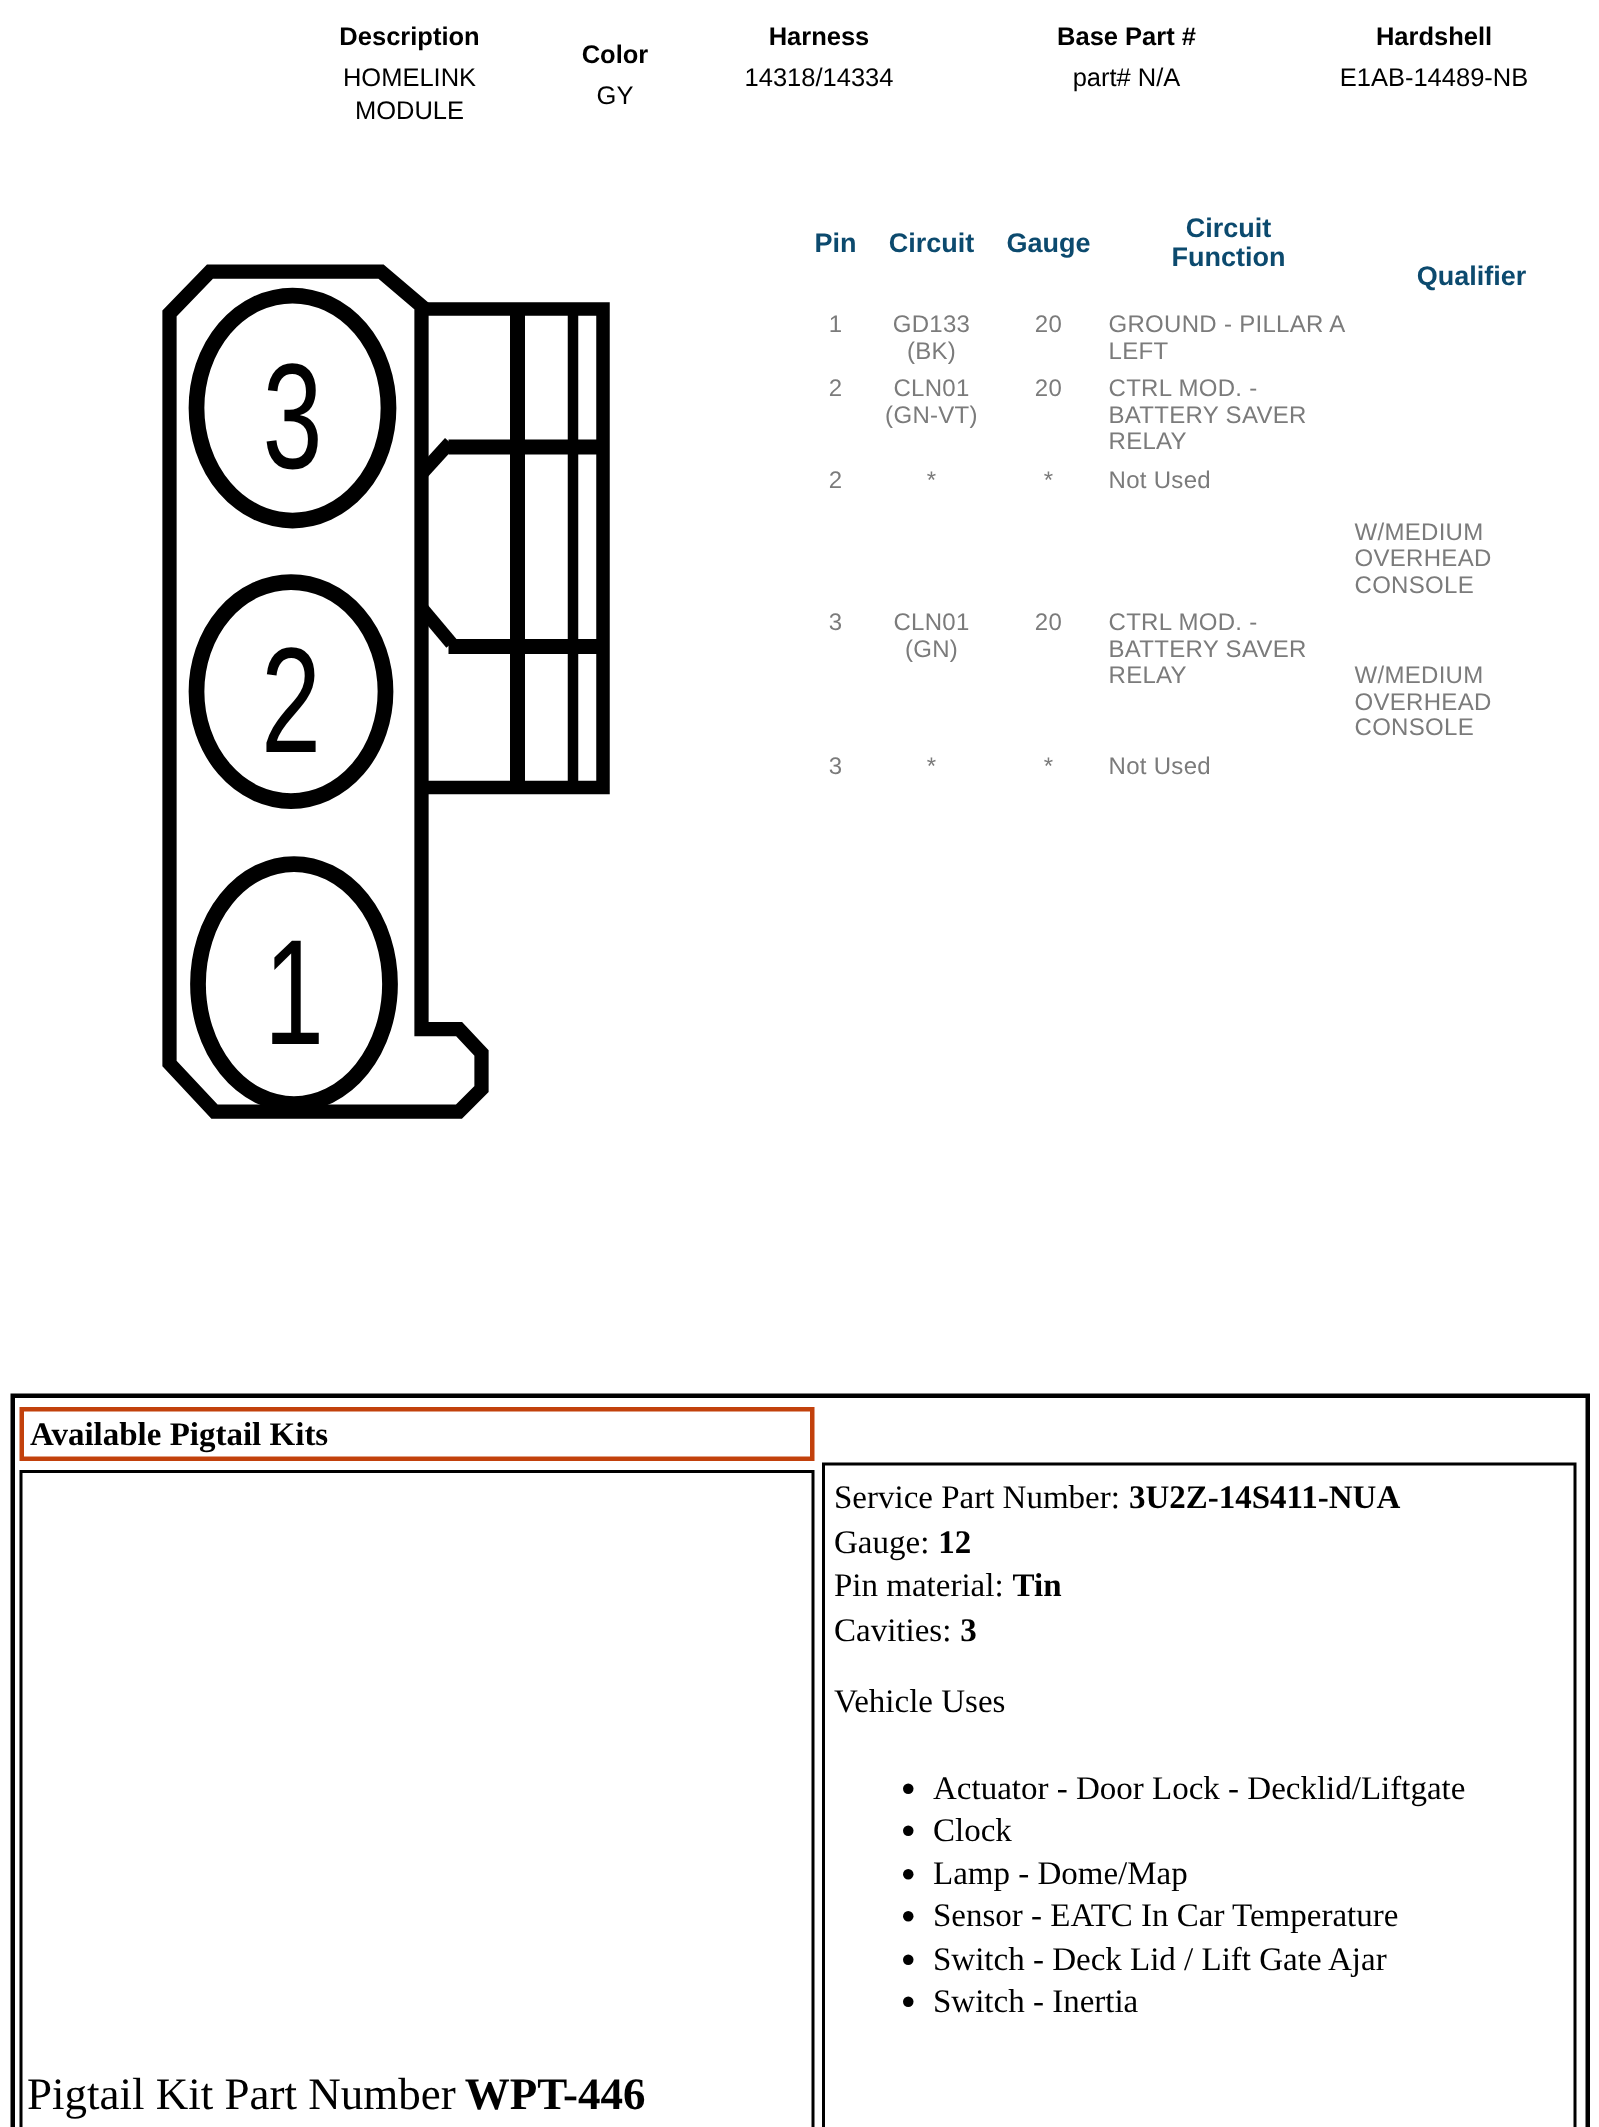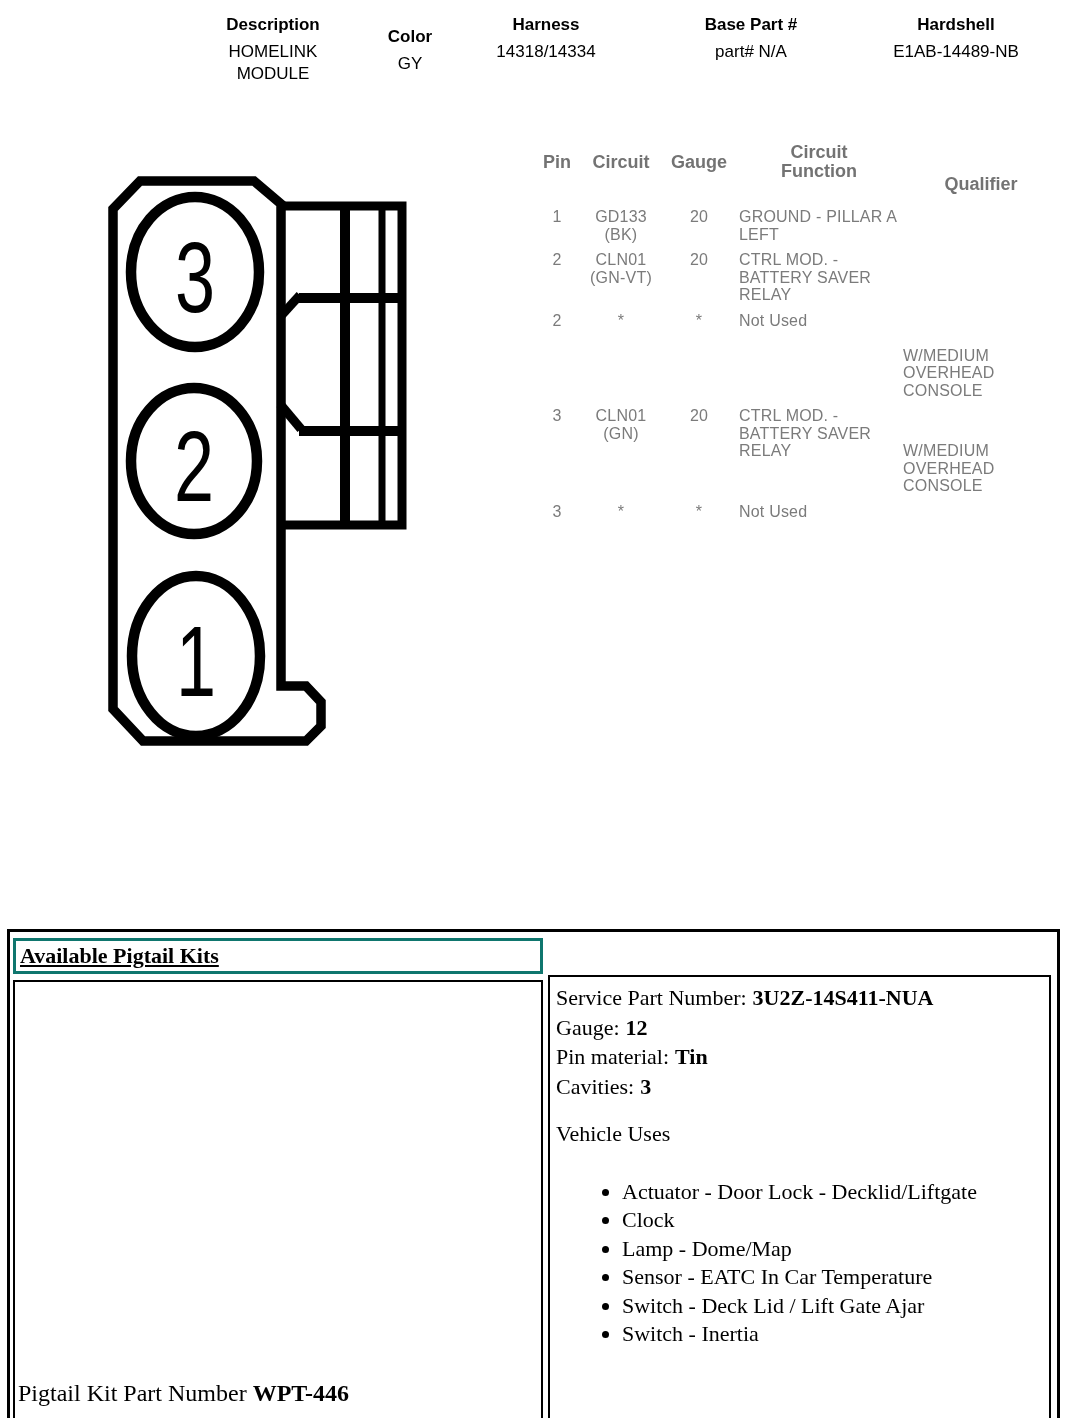--- a/index.html
+++ b/index.html
@@ -15,43 +15,43 @@
   #col-color{left:370px;top:27px;width:80px;}
   #col-harness{left:466px;top:15px;width:160px;}
   #col-basepart{left:671px;top:15px;width:160px;}
   #col-hardshell{left:861px;top:15px;width:190px;}
 
   
   #connector-svg{position:absolute;left:95px;top:165px;}
 
   
   #pin-table{position:absolute;left:535px;top:130px;width:528px;}
-  .pt-head{display:flex;align-items:center;min-height:46px;font-size:18px;font-weight:bold;color:#737373;line-height:19px;}
+  .pt-head{display:flex;align-items:center;min-height:46px;font-size:18px;font-weight:bold;color:#0c4a6e;line-height:19px;}
   .pt-rows{margin-top:14px;}
   .pt-row{display:flex;color:#7b7b7b;font-size:16px;line-height:17.5px;letter-spacing:0.2px;}
   .pt-row + .pt-row{margin-top:8px;}
   .c-pin{width:44px;text-align:center;flex:none;}
   .c-circuit{width:84px;text-align:center;flex:none;}
   .c-gauge{width:72px;text-align:center;flex:none;}
   .c-fn{width:168px;padding-left:4px;box-sizing:border-box;flex:none;text-align:left;}
   .c-qual{width:156px;flex:none;text-align:left;margin-top:35px;}
   .h-pin{width:44px;text-align:center;flex:none;}
   .h-circuit{width:84px;text-align:center;flex:none;}
   .h-gauge{width:72px;text-align:center;flex:none;}
   .h-fn{width:168px;flex:none;}
   .h-fn-inner{display:block;width:92px;margin:0 auto;text-align:center;}
   .h-qual{width:156px;text-align:center;flex:none;margin-top:45px;}
 
   
   .serif{font-family:"Liberation Serif",serif;}
   #outer-box{position:absolute;left:7px;top:929px;width:1047px;height:600px;border:3px solid #000;}
-  #pigtail-title-box{position:absolute;left:13px;top:938px;width:524px;height:30px;border:3px solid #0f766e;text-decoration:underline;}
+  #pigtail-title-box{position:absolute;left:13px;top:938px;width:524px;height:30px;border:3px solid #c2410c;}
   #pigtail-title-box .t{font-size:22px;font-weight:bold;line-height:30px;padding-left:4px;}
   #pigtail-content-box{position:absolute;left:13px;top:980px;width:526px;height:500px;border:2px solid #000;}
-  #pigtail-kit-line{position:absolute;left:3px;top:398px;font-size:24px;white-space:nowrap;}
+  #pigtail-kit-line{position:absolute;left:3px;top:398px;font-size:30px;white-space:nowrap;}
   #service-box{position:absolute;left:548px;top:975px;width:499px;height:500px;border:2px solid #000;
                font-size:22px;}
   #service-box .inner{padding:6px 0 0 6px;}
   .svc-line{line-height:29.5px;white-space:nowrap;}
   .bval{font-weight:bold;margin-left:6px;}
   #vehicle-uses-title{line-height:29.5px;margin-top:18px;}
   #vehicle-uses-list{margin:29px 0 0 0;padding:0 0 0 66px;}
   #vehicle-uses-list li{line-height:28.5px;}
 </style>
 </head>

